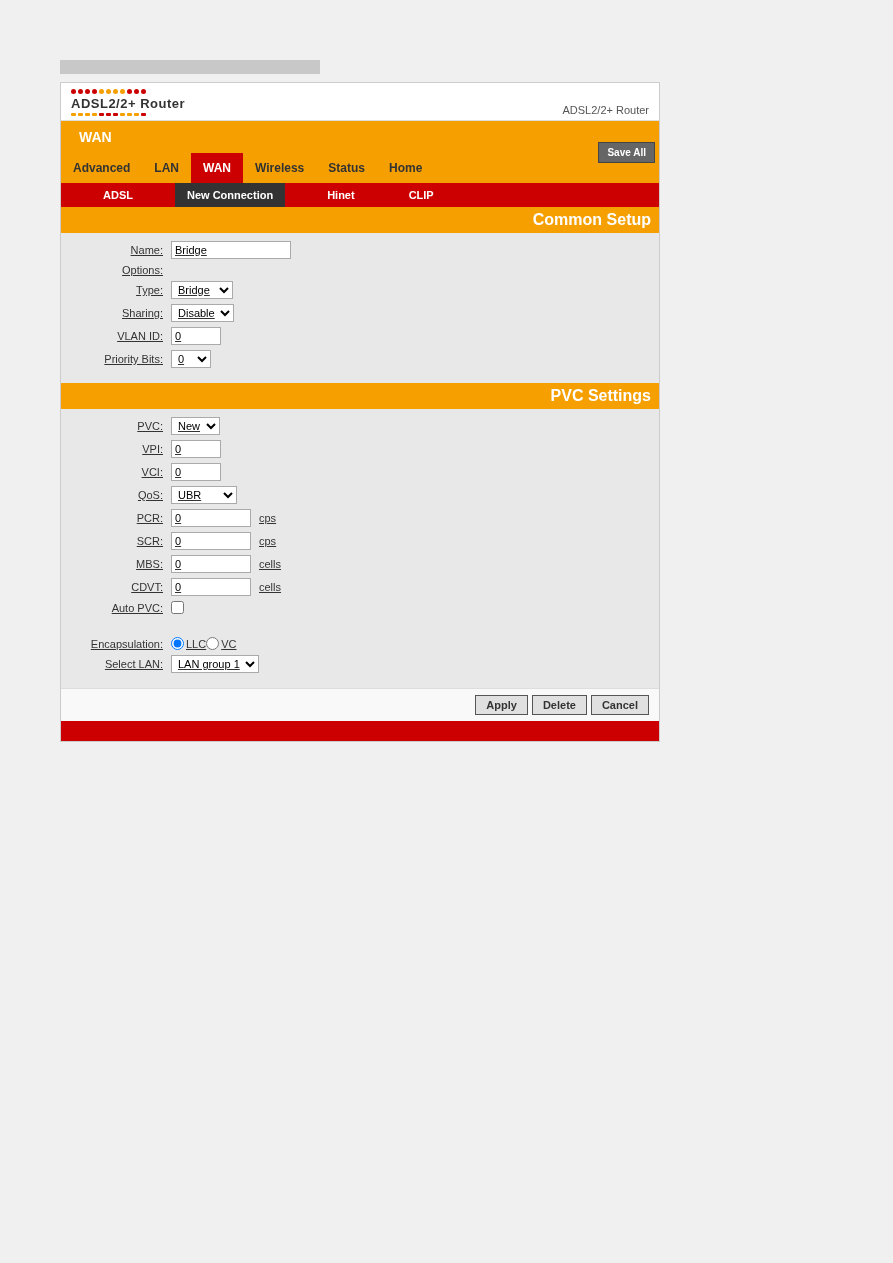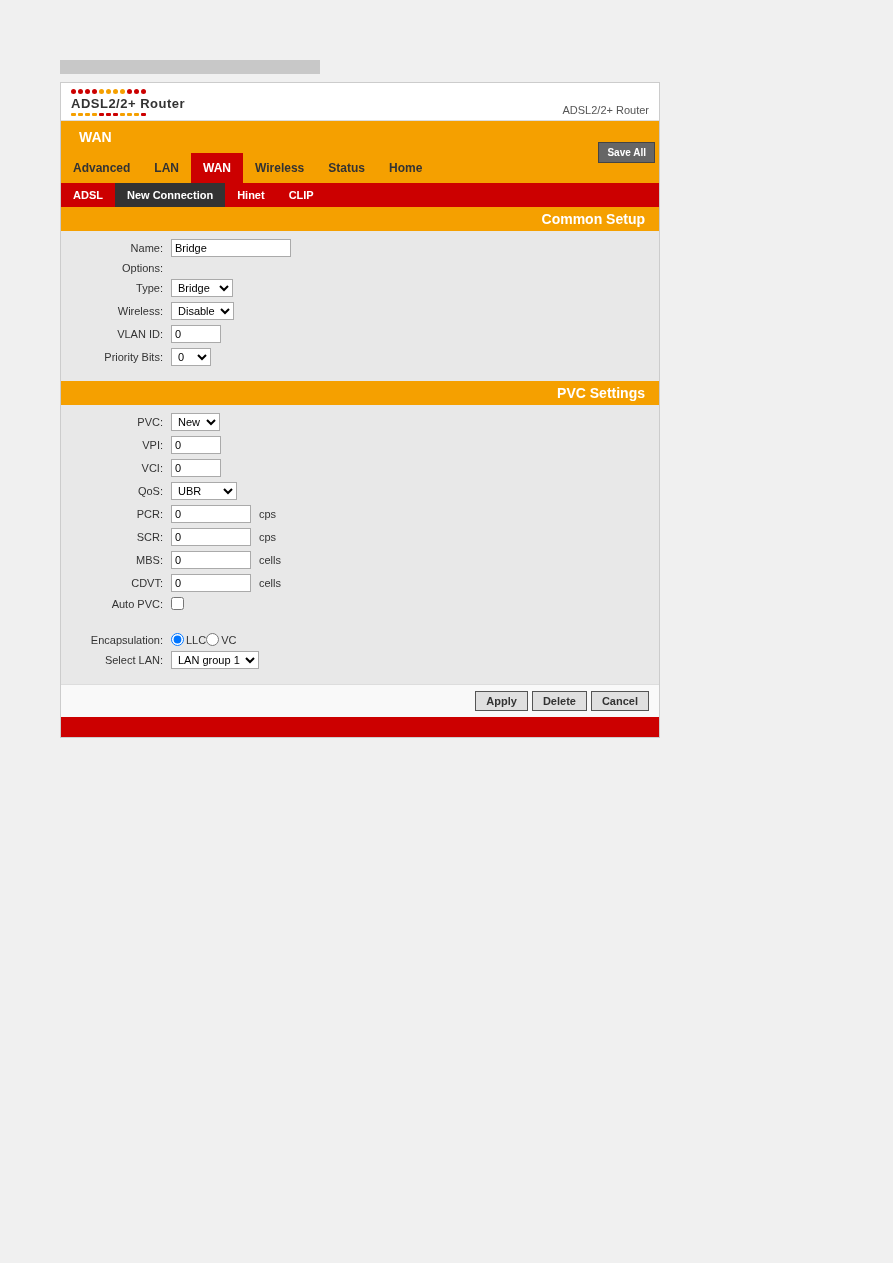--- a/index.html
+++ b/index.html
@@ -116,48 +116,50 @@
     }
 
     .sub-nav-item {
       color: #fff;
       font-size: 11px;
       padding: 6px 12px;
       cursor: pointer;
       border: none;
       background: transparent;
       font-weight: bold;
+      margin-left: 30px;
     }
 
     .sub-nav-item.active {
       background: #333;
       color: #fff;
       text-align: right;
     }
 
     
     .main-content {
       background: #f9f9f9;
       padding: 0;
     }
 
     
     .section-header {
       background: #f5a000;
       color: #fff;
       font-weight: bold;
-      font-size: 14px;
-      padding: 4px 14px;
+      font-size: 16px;
+      padding: 4px 8px;
       text-align: right;
     }
 
     
     .form-section {
       background: #e8e8e8;
       padding: 8px 20px 10px 20px;
+      text-decoration: underline;
     }
 
     .form-row {
       display: flex;
       align-items: center;
       margin-bottom: 5px;
     }
 
     .form-label {
       width: 90px;
@@ -321,21 +323,21 @@
           <select class="form-select">
             <option>Bridge</option>
             <option>PPPoE</option>
             <option>PPPoA</option>
             <option>IPoE</option>
             <option>IPoA</option>
           </select>
         </div>
 
         <div class="form-row">
-          <span class="form-label">Wireless:</span>
+          <span class="form-label">Sharing:</span>
           <select class="form-select">
             <option>Disable</option>
             <option>Enable</option>
           </select>
         </div>
 
         <div class="form-row">
           <span class="form-label">VLAN ID:</span>
           <input class="form-input form-input-small" type="text" value="0" style="">
         </div>

